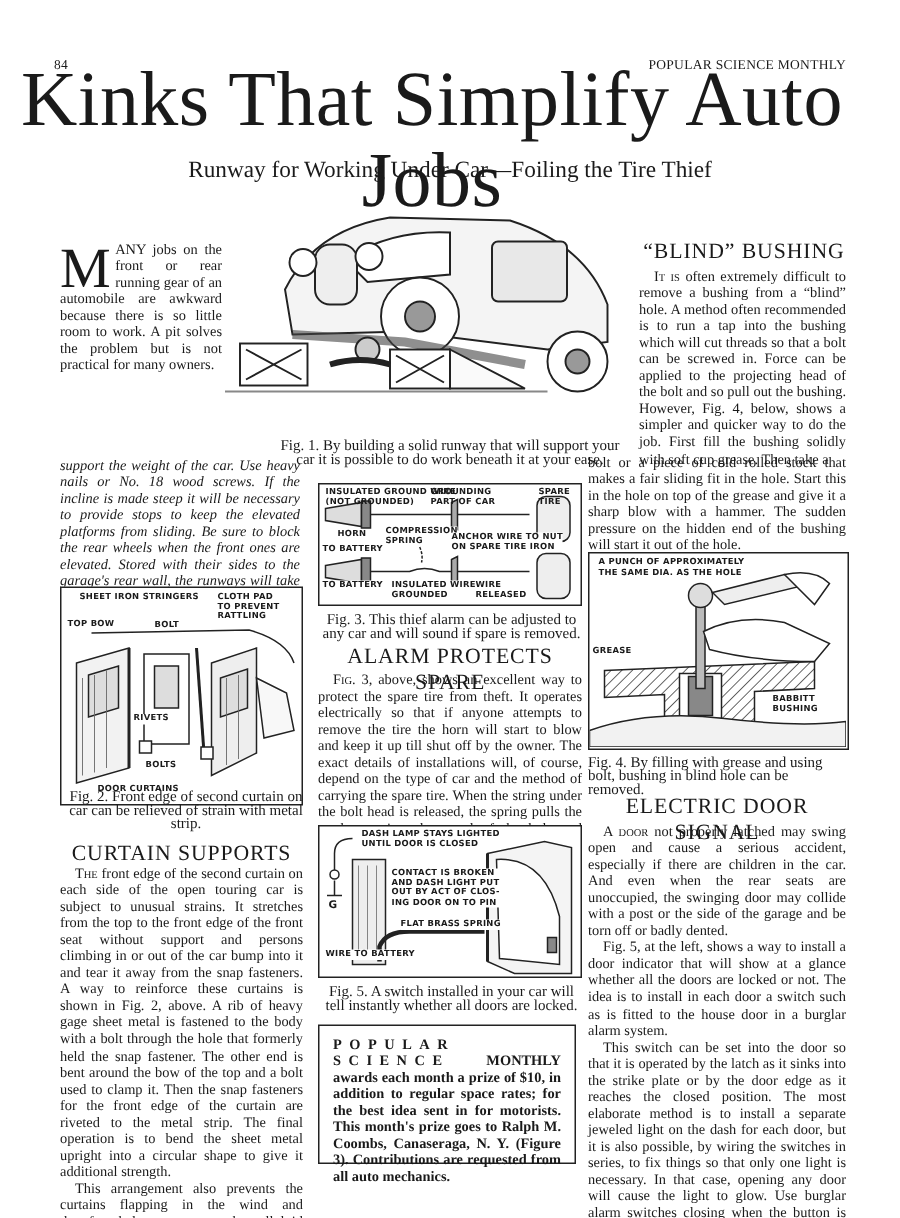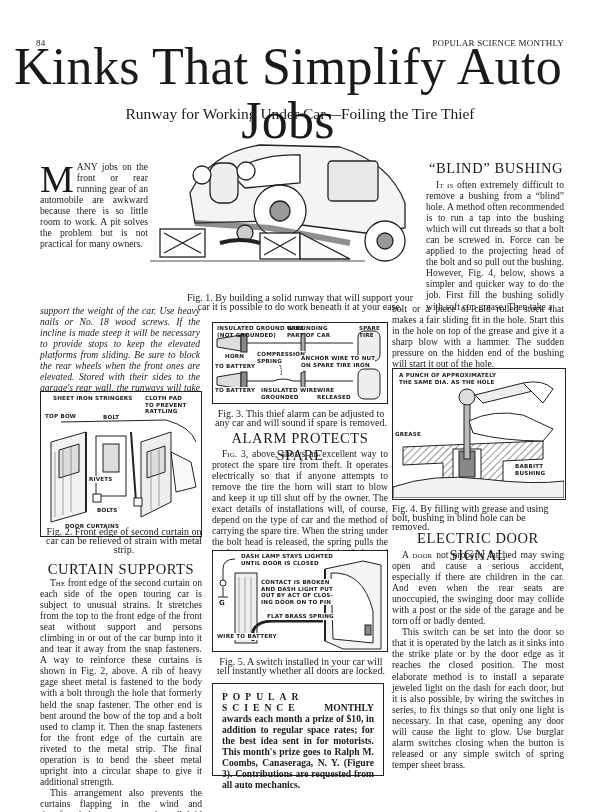--- a/index.html
+++ b/index.html
@@ -218,14 +218,15 @@
 THE SAME DIA. AS THE HOLE</span>
   <span class="lab" style="left:2px; top:62px;">GREASE</span>
   <span class="lab" style="left:122px; top:94px;">BABBITT
 BUSHING</span>
 </div>
 <div class="abs caption" style="left:392px; top:504px; width:172px; text-align:left;">Fig. 4. By filling with grease and using bolt, bushing in blind hole can be removed.</div>
 
 <h2 class="abs" style="left:392px; top:530px; width:172px;">ELECTRIC DOOR SIGNAL</h2>
 <div class="abs col" style="left:392px; top:549px; width:172px;">
   <p><span class="sc">A door</span> <span>not properly latched may swing open and cause a serious accident, especially if there are children in the car. And even when the rear seats are unoccupied, the swinging door may collide with a post or the side of the garage and be torn off or badly dented.</span></p>
+  <p>Fig. 5, at the left, shows a way to install a door indicator that will show at a glance whether all the doors are locked or not. The idea is to install in each door a switch such as is fitted to the house door in a burglar alarm system.</p>
   <p>This switch can be set into the door so that it is operated by the latch as it sinks into the strike plate or by the door edge as it reaches the closed position. The most elaborate method is to install a separate jeweled light on the dash for each door, but it is also possible, by wiring the switches in series, to fix things so that only one light is necessary. In that case, opening any door will cause the light to glow. Use burglar alarm switches closing when the button is released or any simple switch of spring temper sheet brass.</p>
 </div>
 
 </body></html>

